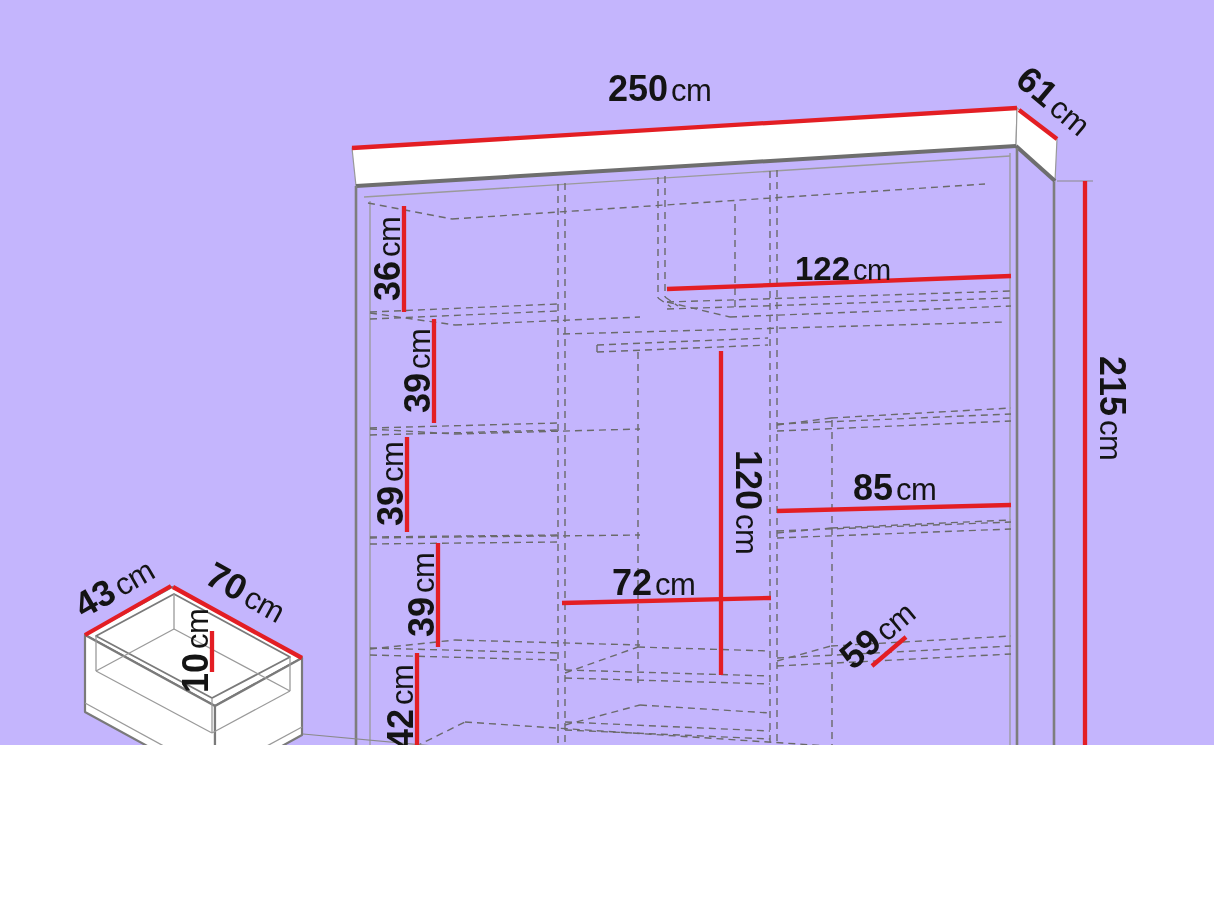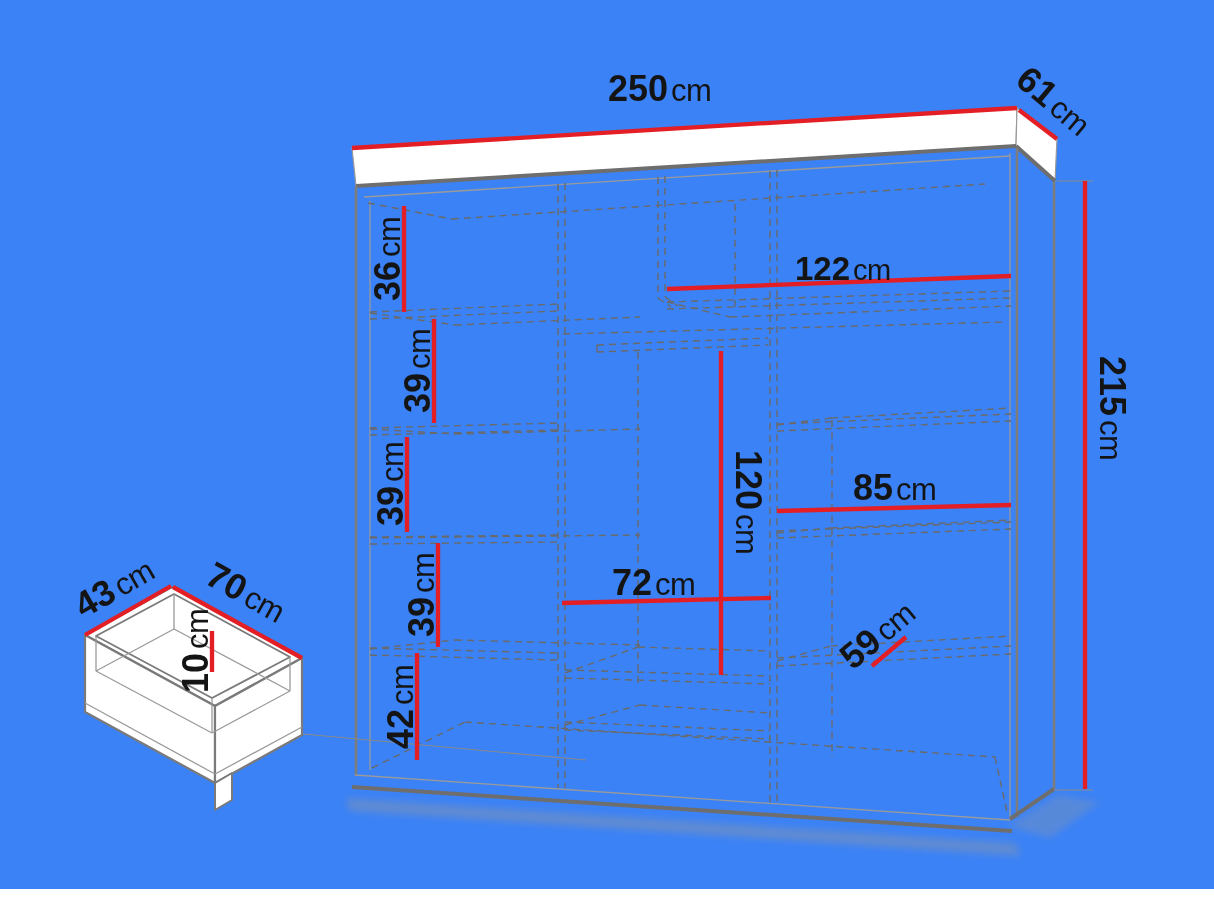--- a/index.html
+++ b/index.html
@@ -1,16 +1,16 @@
 <!DOCTYPE html>
 <html><head>
 <meta charset="utf-8">
 <style>
   html,body{margin:0;padding:0;background:#fff;}
-  .stage{position:relative;width:1214px;height:889px;background:#3b82f6;overflow:hidden;
+  .stage{position:relative;width:1214px;height:745px;background:#c4b5fd;overflow:hidden;
          font-family:"Liberation Sans",sans-serif;}
   svg{display:block;}
   .num{font-family:"Liberation Sans",sans-serif;font-weight:700;font-size:36px;fill:#141414;}
   .unit{font-family:"Liberation Sans",sans-serif;font-weight:400;font-size:31px;fill:#141414;letter-spacing:-0.5px;}
   .num-sm{font-family:"Liberation Sans",sans-serif;font-weight:700;font-size:33px;fill:#141414;}
   .unit-sm{font-family:"Liberation Sans",sans-serif;font-weight:400;font-size:29px;fill:#141414;letter-spacing:-0.5px;}
   .red{stroke:#e31e24;stroke-width:4.3;fill:none;}
   .dash{stroke:#6a6a6a;stroke-width:1.4;fill:none;stroke-dasharray:7 5;}
   .thin{stroke:#9a9a9a;stroke-width:1.3;fill:none;}
   .edge{stroke:#7d7d7d;stroke-width:2.6;fill:none;}

